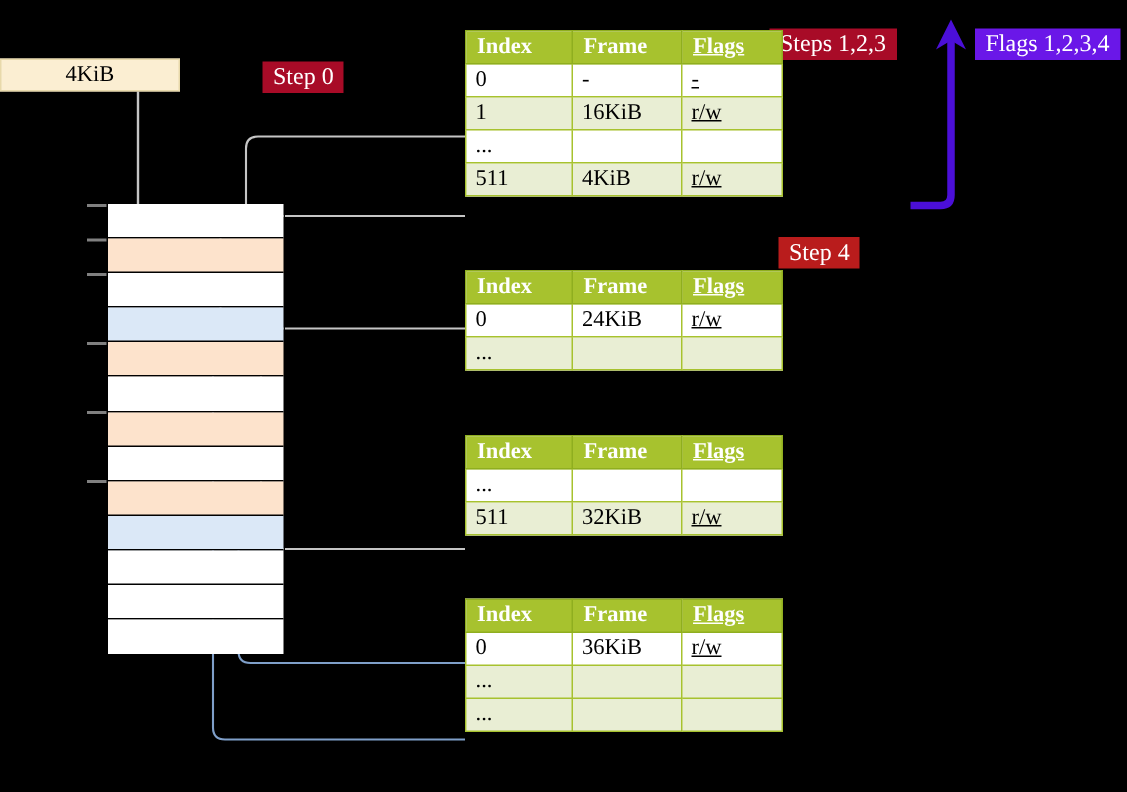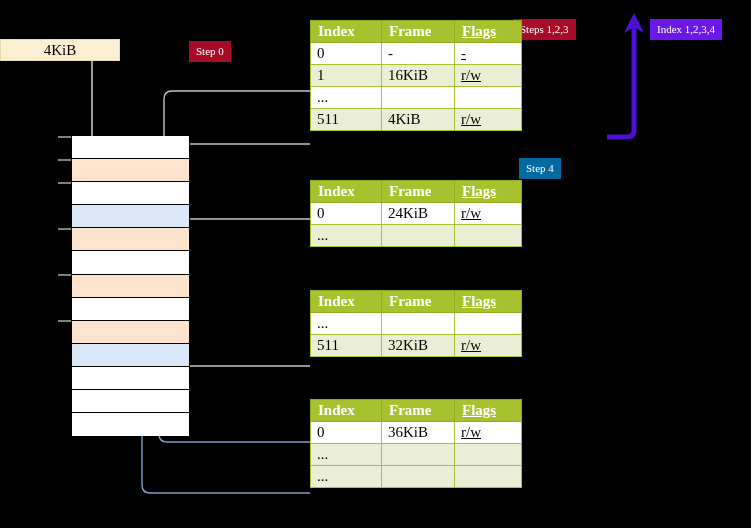--- a/index.html
+++ b/index.html
@@ -44,30 +44,30 @@
     color: #000000;
     font-size: 15px;
     line-height: 20px;
     text-align: center;
   }
 
   
   .badge {
     position: absolute;
     color: #ffffff;
-    font-size: 11px;
+    font-size: 16px;
     line-height: 19px;
     padding: 1px 7px;
     box-sizing: border-box;
     white-space: nowrap;
   }
   .badge-crimson { background: #a80b27; }
   .badge-violet  { background: #6a17e8; }
 
-  #step0      { left: 189px; top: 41px; }
+  #step0      { left: 175px; top: 41px; }
   #step4      { left: 519px; top: 158px; }
   #steps123   { left: 513px; top: 19px; }
   #steps1234  { left: 650px; top: 19px; }
 
   
   .memory {
     position: absolute;
     left: 71px;
     top: 136px;
     width: 119px;
@@ -164,25 +164,25 @@
     <path d="M310,493 L150,493 Q142,493 142,485 L142,220" fill="none" stroke="#7f9fc9" stroke-width="1.4" marker-end="url(#ah-blue)"></path>
 
     <path d="M607,137 L627,137 Q634,137 634,130 L634,24" fill="none" stroke="#4b0fd8" stroke-width="5" stroke-linecap="butt"></path>
     <path d="M634,13 L644,33 L634,27 L624,33 Z" fill="#4b0fd8"></path>
   </svg>
 
   <div class="kib-box" id="kibbox">4KiB</div>
 
   <div class="badge badge-crimson" id="step0" style="background: rgb(168, 11, 39);">Step 0</div>
 
-  <div class="badge badge-crimson" id="step4" style="background: #0369a1;">Step 4</div>
+  <div class="badge badge-crimson" id="step4" style="background: #b91c1c;">Step 4</div>
 
   <div class="badge badge-crimson" id="steps123" style="background: rgb(168, 11, 39);">Steps 1,2,3</div>
 
-  <div class="badge badge-violet" id="steps1234" style="background: rgb(106, 23, 232);">Index 1,2,3,4</div>
+  <div class="badge badge-violet" id="steps1234" style="background: rgb(106, 23, 232);">Flags 1,2,3,4</div>
 
   <div class="tick" style="top:136px"></div>
   <div class="tick" style="top:159px"></div>
   <div class="tick" style="top:182px"></div>
   <div class="tick" style="top:228px"></div>
   <div class="tick" style="top:274px"></div>
   <div class="tick" style="top:320px"></div>
 
   <div class="memory" id="memory-col">
       <div class="mem-cell c-white"></div>

